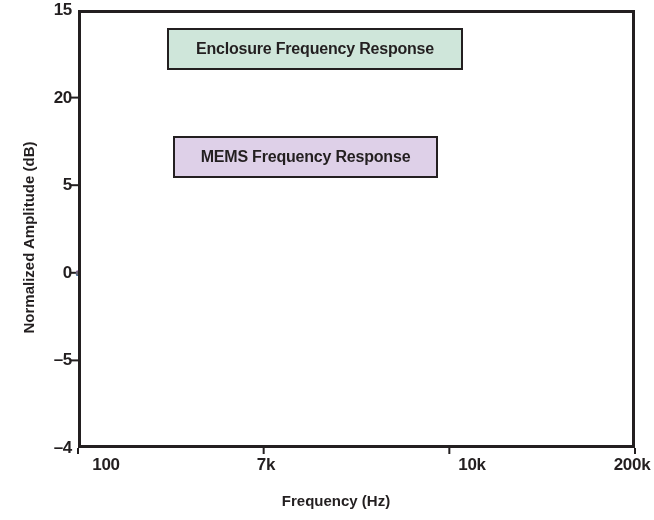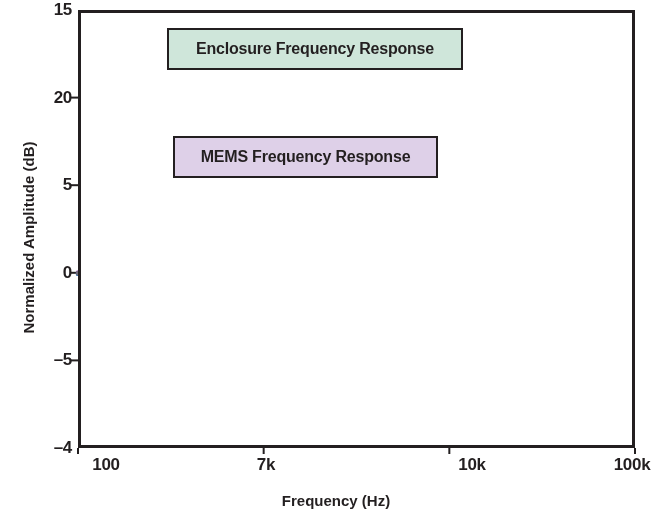--- a/index.html
+++ b/index.html
@@ -127,21 +127,21 @@
     <div class="ytick" style="top:97.6px;">20</div>
     <div class="ytick" style="top:185.2px;">5</div>
     <div class="ytick" style="top:272.8px;">0</div>
     <div class="ytick" style="top:360.4px;">–5</div>
     <div class="ytick" style="top:448px;">–4</div>
   </div>
 
   <div class="xtick" style="left:82px;margin-left:24px;">100</div>
   <div class="xtick" style="left:266px;">7k</div>
   <div class="xtick" style="left:452px;margin-left:20px;">10k</div>
-  <div class="xtick" style="left:632px;">100k</div>
+  <div class="xtick" style="left:632px;">200k</div>
 
   <div id="ylabel">Normalized Amplitude (dB)</div>
   <div id="xlabel">Frequency (Hz)</div>
 
   <div class="callout" id="callout-mems">MEMS Frequency Response</div>
   <div class="callout" id="callout-enclosure">Enclosure Frequency Response</div>
 
 </div>
 
 </body></html>

